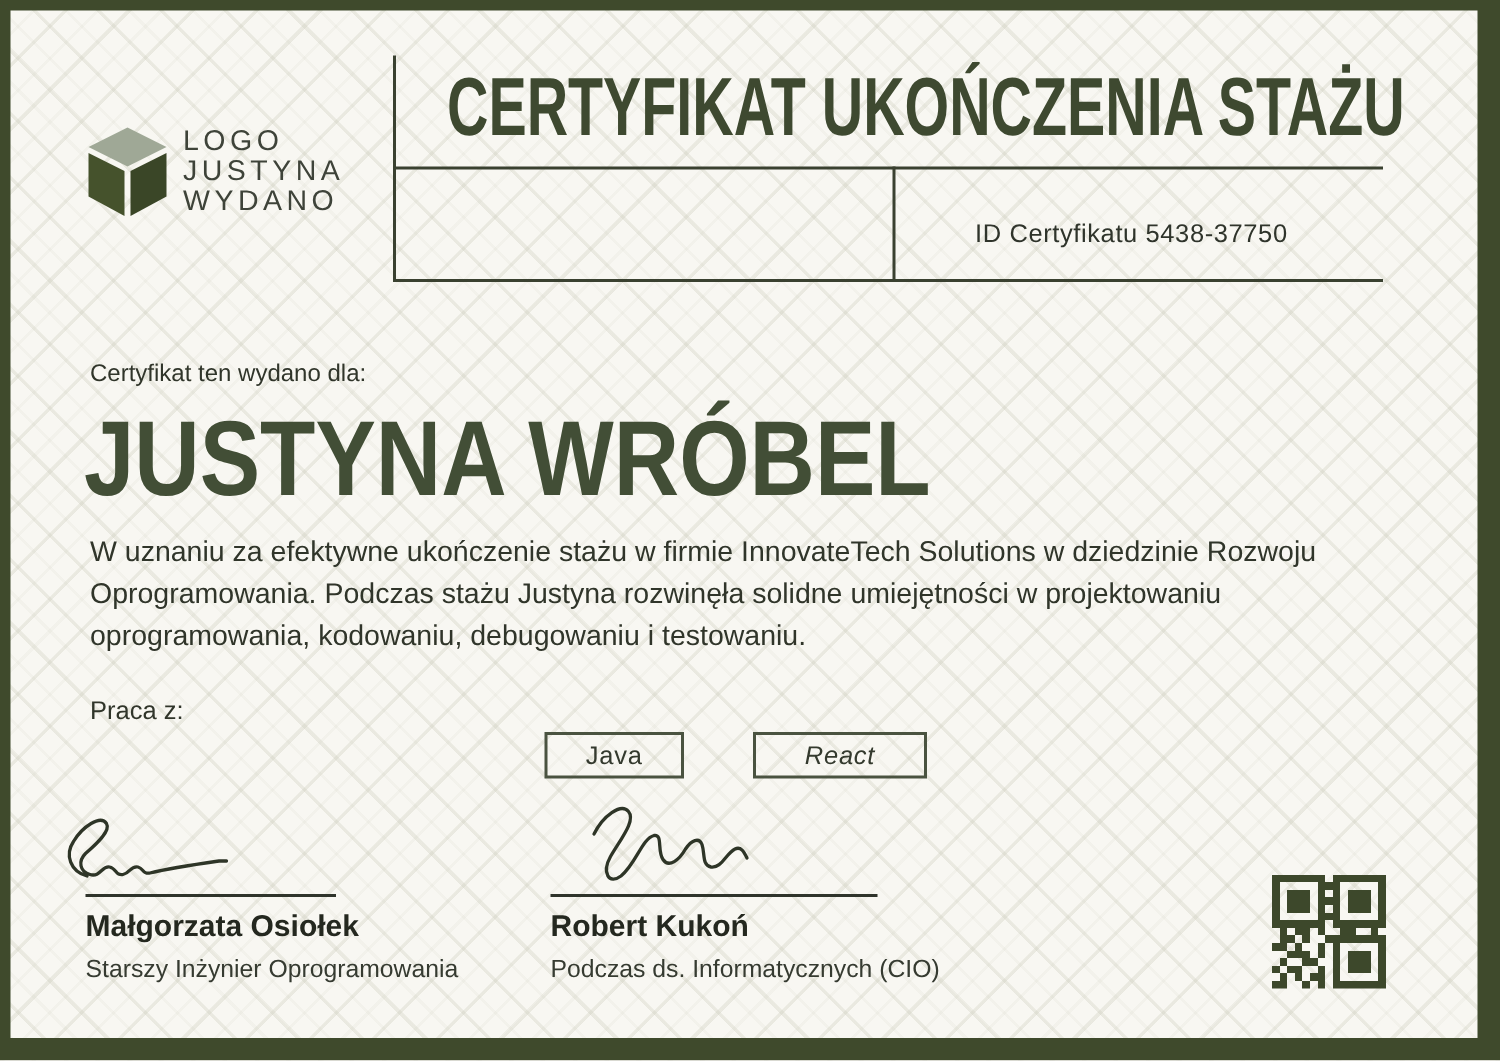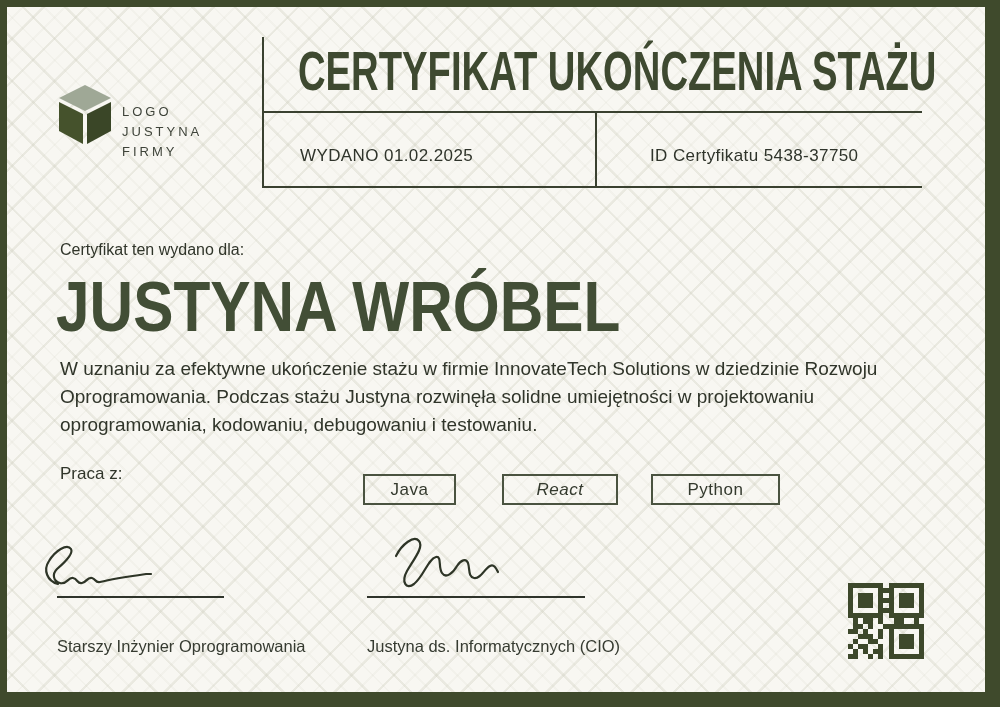--- a/index.html
+++ b/index.html
@@ -12,41 +12,41 @@
       repeating-linear-gradient(-45deg, rgba(203,203,186,.22) 0 2.5px, transparent 2.5px 30px),
       repeating-linear-gradient(45deg, rgba(203,203,186,.12) 0 2px, transparent 2px 15px),
       repeating-linear-gradient(-45deg, rgba(203,203,186,.12) 0 2px, transparent 2px 15px);
   }
   .frame{
     position:absolute;inset:0;pointer-events:none;
     border:solid #3F4A2C;border-width:7px 15px 15px 7px;
   }
   .abs{position:absolute;}
   
-  .logo-text{left:122px;top:102px;font-size:13px;line-height:20px;letter-spacing:3px;color:#3E4339;}
+  .logo-text{left:122px;top:85px;font-size:19px;line-height:20px;letter-spacing:3px;color:#3E4339;}
   
   .vline{width:1.5px;background:#3A4130;}
   .hline{height:1.5px;background:#3A4130;}
   .title{
     left:298px;top:44px;font-size:55px;font-weight:700;color:#3E4930;
     white-space:nowrap;line-height:1;letter-spacing:0px;
     transform:scaleX(0.695);transform-origin:left top;
   }
   .meta{font-size:17px;color:#2F342B;letter-spacing:.4px;white-space:nowrap;}
   
   .intro{left:60px;top:241px;font-size:16px;color:#30352A;}
   .big-name{
     left:56px;top:271px;font-size:71px;font-weight:700;color:#424E36;
     white-space:nowrap;line-height:1;transform:scaleX(0.85);transform-origin:left top;
   }
   .para{left:60px;top:355px;width:832px;font-size:19px;line-height:28px;color:#30352A;}
   
   .skills-label{left:60px;top:464px;font-size:17px;color:#30352A;}
   .chip{
-    top:474px;height:27px;border:2px solid #4A5340;color:#343A2E;
+    top:488px;height:27px;border:2px solid #4A5340;color:#343A2E;
     display:flex;align-items:center;justify-content:center;
     font-size:17px;letter-spacing:.5px;background:transparent;
   }
   
   .sigline{height:1.5px;background:#2F342B;top:596px;}
   .sig-name{top:607px;font-size:20px;font-weight:700;color:#24281F;white-space:nowrap;}
   .sig-title{top:637px;font-size:16.5px;color:#363B31;white-space:nowrap;}
   svg{display:block;}
 </style>
 </head>
@@ -55,58 +55,56 @@
 <div class="cert">
 
   <svg class="abs" style="left:58px;top:84px;" width="54" height="61" viewBox="0 0 54 61">
     <polygon points="27,1 53,14 27,27 1,14" fill="#9FA896"></polygon>
     <polygon points="1,18 25,30 25,60 1,47" fill="#45522C"></polygon>
     <polygon points="53,18 29,30 29,60 53,47" fill="#3A4627"></polygon>
   </svg>
   <div class="abs logo-text">
     <div>LOGO</div>
     <div>JUSTYNA</div>
-    <div>FIRMY</div>
+    <div>WYDANO</div>
   </div>
 
   <div class="abs vline" style="left:262px;top:37px;height:151px;"></div>
   <div class="abs title">CERTYFIKAT UKOŃCZENIA STAŻU</div>
   <div class="abs hline" style="left:262px;top:111px;width:660px;"></div>
   <div class="abs vline" style="left:595px;top:111px;height:76px;"></div>
-  <div class="abs meta" style="left:300px;top:146px;">WYDANO 01.02.2025</div>
   <div class="abs meta" style="left:650px;top:146px;">ID Certyfikatu 5438-37750</div>
   <div class="abs hline" style="left:262px;top:186px;width:660px;"></div>
 
   <div class="abs intro">Certyfikat ten wydano dla:</div>
   <div class="abs big-name">JUSTYNA WRÓBEL</div>
 
   <div class="abs para">W uznaniu za efektywne ukończenie stażu w firmie InnovateTech Solutions w dziedzinie Rozwoju Oprogramowania. Podczas stażu Justyna rozwinęła solidne umiejętności w projektowaniu oprogramowania, kodowaniu, debugowaniu i testowaniu.</div>
 
   <div class="abs skills-label">Praca z:</div>
   <div class="abs chip" style="left:363px;width:89px;">
     <span>Java</span>
   </div>
   <div class="abs chip" style="left:502px;width:112px;font-style:italic;">
     <span>React</span>
   </div>
-  <div class="abs chip" style="left:651px;width:125px;">
-    <span>Python</span>
-  </div>
 
   <svg class="abs" style="left:42px;top:542px;" width="112" height="50" viewBox="0 0 112 50">
     <path d="M16,42 C5,39 1,28 7,19 C13,9 25,1 29,7 C32,12 22,21 15,27 C10,32 11,39 18,41 C25,43 26,35 31,36 C36,37 35,42 40,41 C45,40 45,35 50,36 C54,37 53,41 58,40 C70,37 90,34 104,32 L109,32" fill="none" stroke="#2E3527" stroke-width="2.2" stroke-linecap="round"></path>
   </svg>
   <div class="abs sigline" style="left:57px;width:167px;"></div>
+  <div class="abs sig-name" style="left:57px;">Małgorzata Osiołek</div>
   <div class="abs sig-title" style="left:57px;text-align:center;">Starszy Inżynier Oprogramowania</div>
 
   <svg class="abs" style="left:388px;top:534px;" width="120" height="58" viewBox="0 0 120 58">
     <path d="M8,22 C14,10 26,1 31,7 C36,13 26,25 19,37 C13,48 18,56 26,50 C36,42 40,25 48,23 C54,22 50,33 54,39 C58,45 65,39 69,32 C73,26 78,24 80,29 C82,35 80,43 86,44 C93,45 96,35 102,32 C106,30 108,34 110,38" fill="none" stroke="#2E3527" stroke-width="2.2" stroke-linecap="round"></path>
   </svg>
   <div class="abs sigline" style="left:367px;width:218px;"></div>
-  <div class="abs sig-title" style="left:367px;">Justyna ds. Informatycznych (CIO)</div>
+  <div class="abs sig-name" style="left:367px;">Robert Kukoń</div>
+  <div class="abs sig-title" style="left:367px;">Podczas ds. Informatycznych (CIO)</div>
 
   <svg class="abs" id="qr-svg" style="left:848px;top:583px;shape-rendering:crispEdges;" width="76" height="76" viewBox="0 0 15 15">
       <rect x="0" y="0" width="1" height="1" fill="#3D482B"></rect>
       <rect x="1" y="0" width="1" height="1" fill="#3D482B"></rect>
       <rect x="2" y="0" width="1" height="1" fill="#3D482B"></rect>
       <rect x="3" y="0" width="1" height="1" fill="#3D482B"></rect>
       <rect x="4" y="0" width="1" height="1" fill="#3D482B"></rect>
       <rect x="5" y="0" width="1" height="1" fill="#3D482B"></rect>
       <rect x="6" y="0" width="1" height="1" fill="#3D482B"></rect>
       <rect x="8" y="0" width="1" height="1" fill="#3D482B"></rect>

